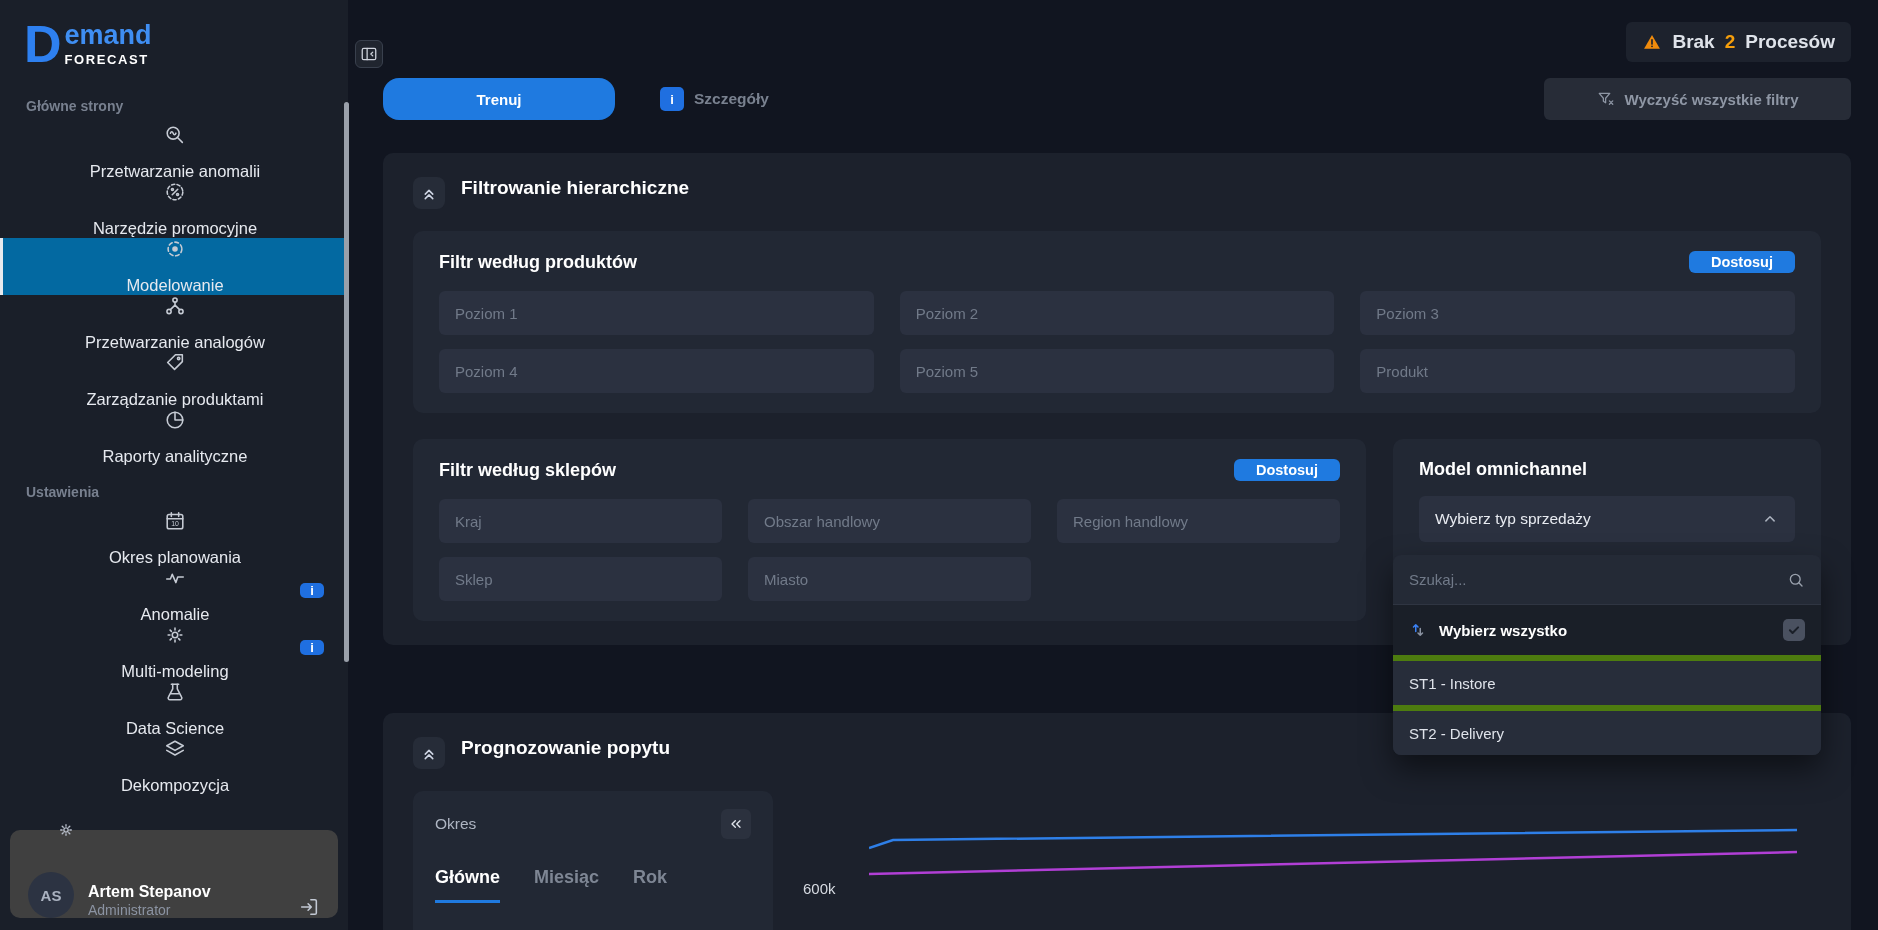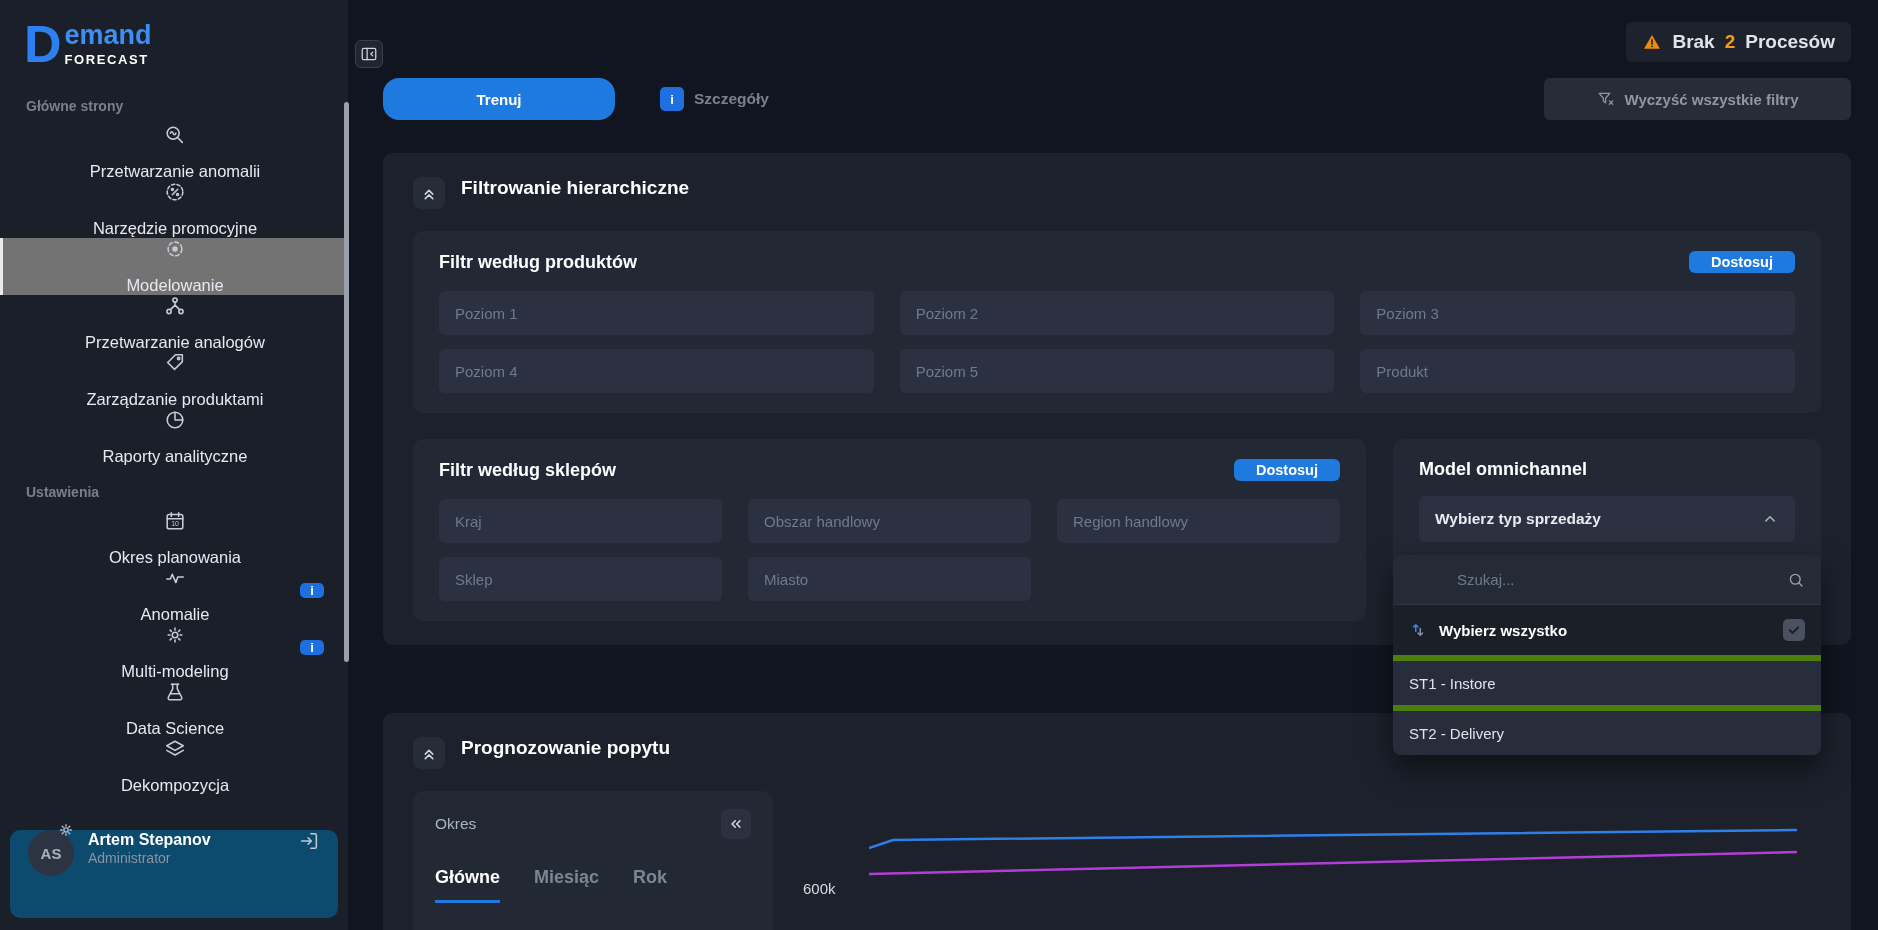--- a/index.html
+++ b/index.html
@@ -22,29 +22,29 @@
   .logo-col { display:flex; flex-direction:column; }
   .logo-name { font-size:27px; color:#3f8ef2; font-weight:600; line-height:1; }
   .logo-sub { font-size:13px; font-weight:bold; color:#ffffff; letter-spacing:1.6px; margin-top:3px; }
   .section-label { padding:18px 26px 10px 26px; color:#78808f; font-size:14px; font-weight:600; }
   .nav-item {
     height:57px; display:flex; align-items:center; gap:16px;
     padding:0 24px 0 26px; cursor:pointer; color:#e6e9ef;flex-direction:column;
   }
   .nav-item .nav-icon { color:#c6cbd4; flex:none; }
   .nav-label { font-size:16.5px; font-weight:500; white-space:nowrap; }
-  .nav-item.active { background:#737373; border-left:3px solid #e8eaee; padding-left:23px; }
+  .nav-item.active { background:#0369a1; border-left:3px solid #e8eaee; padding-left:23px; }
   .nav-badge {
     margin-left:auto; width:24px; height:24px; border-radius:5px;
     background:#1f6fe0; color:#fff; font-size:13px; font-weight:bold;
     display:flex; align-items:center; justify-content:center; font-style:normal;
   }
   .user-card {
     position:absolute; left:10px; right:10px; bottom:12px; height:88px;
-    background:#0c4a6e; border-radius:10px; display:flex; align-items:flex-start;
+    background:#404040; border-radius:10px; display:flex; align-items:flex-end;
     gap:14px; padding:0 18px; z-index:12;
   }
   .avatar {
     width:46px; height:46px; border-radius:50%; background:#2c3342;
     color:#aab2c0; font-size:15px; font-weight:bold;
     display:flex; align-items:center; justify-content:center; flex:none;
   }
   .user-gear { position:absolute; left:48px; top:-8px; color:#b9bfcb; }
   .user-name { font-size:16px; font-weight:bold; color:#ffffff; line-height:1.25; }
   .user-role { font-size:14px; color:#8b93a2; }
@@ -115,30 +115,30 @@
   }
   .field::placeholder { color:#717a89; }
 
   .filters-bottom { display:flex; gap:27px; margin-top:26px; align-items:stretch; }
   .subcard.stores { width:953px; flex:none; }
   .subcard.omni { flex:1; position:relative; }
 
   .omni-select {
     margin-top:16px; height:46px; background:#2b3140; border-radius:6px;
     display:flex; align-items:center; justify-content:space-between;
-    padding:0 16px; font-size:15.5px; color:#e8ebf1; cursor:pointer;font-weight:bold;
+    padding:0 16px; font-size:15.5px; color:#e8ebf1; cursor:pointer;
   }
   .omni-select .chev { color:#aab1bd; }
   .dropdown {
     position:absolute; left:0; right:0; top:116px; z-index:30;
     background:#242a36; border-radius:8px; overflow:hidden;
     box-shadow:0 14px 30px rgba(0,0,0,.5);
   }
   .dd-search { height:50px; display:flex; align-items:center; padding:0 16px; border-bottom:1px solid #2f3542; }
-  .dd-search input { flex:1; background:transparent; border:none; outline:none; color:#dfe3ea; font-size:15px; font-family:inherit;margin-left:48px; }
+  .dd-search input { flex:1; background:transparent; border:none; outline:none; color:#dfe3ea; font-size:15px; font-family:inherit; }
   .dd-search input::placeholder { color:#717a89; }
   .dd-search .search-ic { color:#9aa1ad; }
   .dd-row { height:50px; display:flex; align-items:center; padding:0 16px; font-size:15px; cursor:pointer; }
   .dd-selectall { background:#1a1f28; font-weight:bold; color:#ffffff; gap:12px; }
   .checkbox {
     margin-left:auto; width:22px; height:22px; border-radius:5px; background:#4a5160;
     display:flex; align-items:center; justify-content:center; cursor:pointer;
   }
   .dd-option { background:#272d3a; border-top:6px solid #4d7c0f; color:#dfe3ea; }
 

